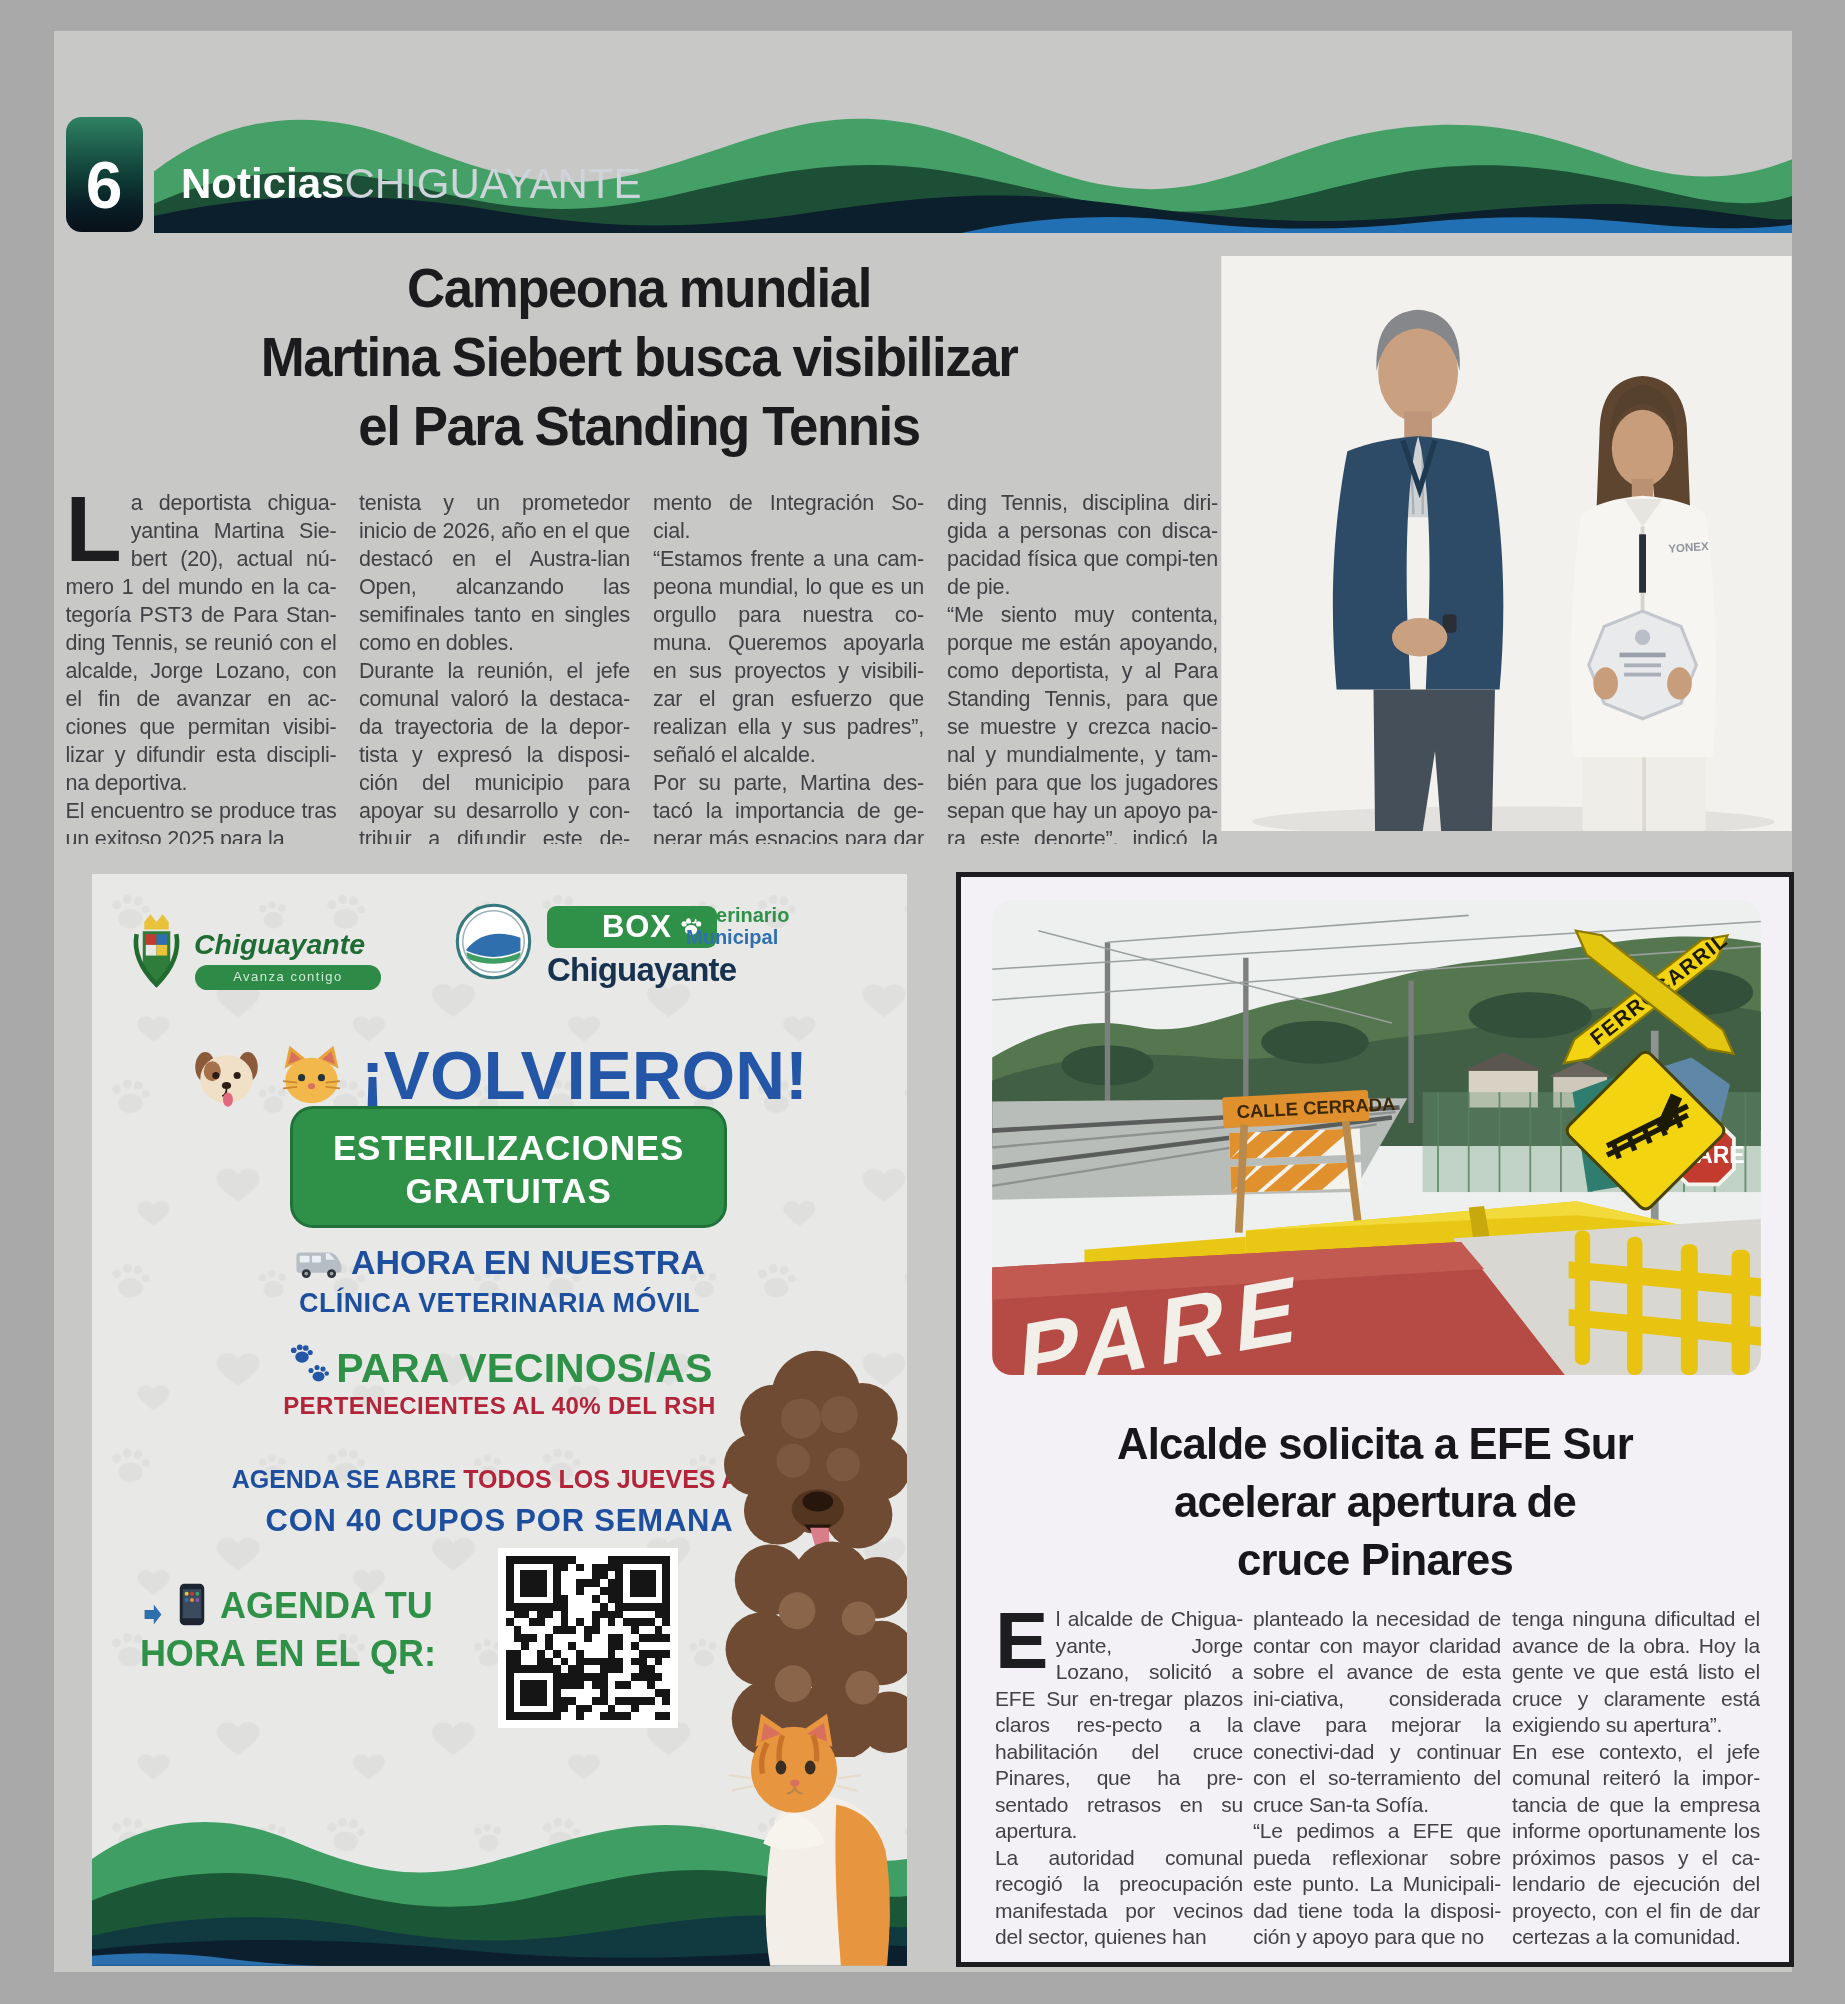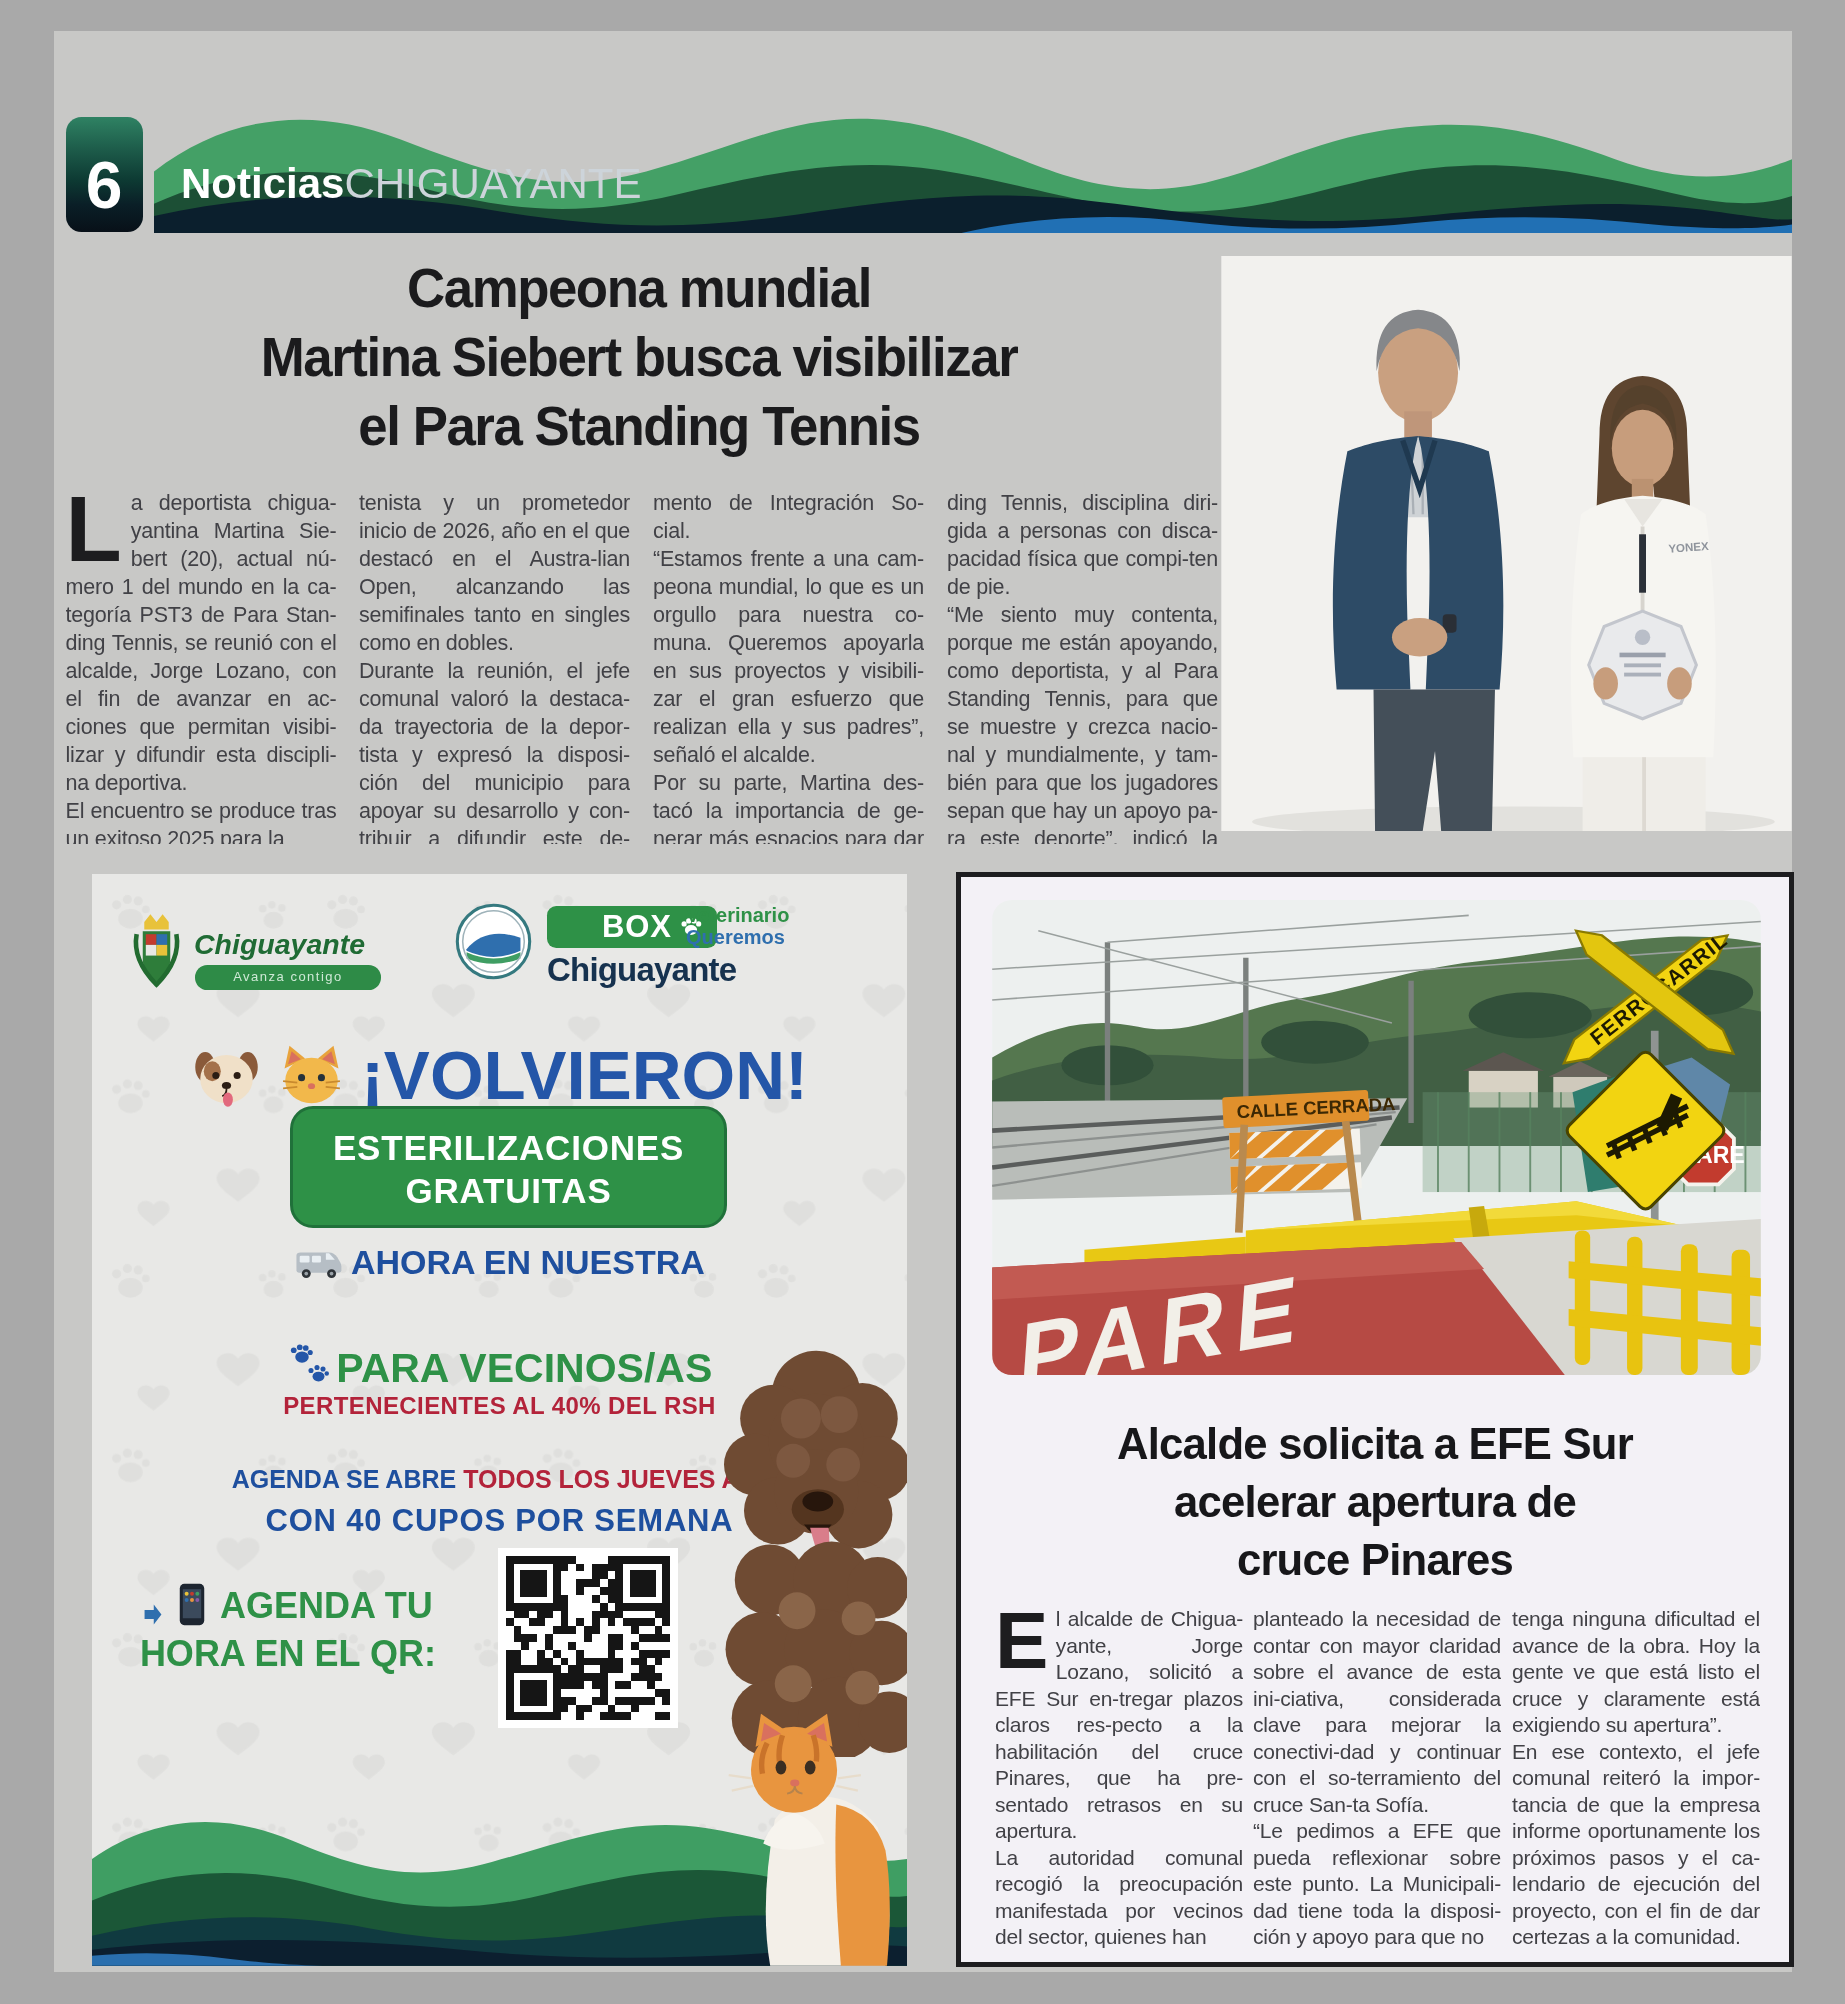--- a/index.html
+++ b/index.html
@@ -241,21 +241,21 @@
             <ellipse cx="17" cy="21" rx="8" ry="6.5"></ellipse>
             <circle cx="8" cy="13" r="3.4"></circle>
             <circle cx="14" cy="9" r="3.4"></circle>
             <circle cx="21" cy="9" r="3.4"></circle>
             <circle cx="27" cy="13" r="3.4"></circle>
           </g>
         </svg>
     </div>
     <div class="boxwords">
       <div class="w1">Veterinario</div>
-      <div class="w2">Queremos</div>
+      <div class="w2">Municipal</div>
     </div>
     <div class="boxcity">Chiguayante</div>
 
     <div class="ad-title-row">
       <svg width="71" height="71" viewBox="0 0 100 100">
         <ellipse cx="20" cy="38" rx="14" ry="21" fill="#8a5a3a"></ellipse>
           <ellipse cx="80" cy="38" rx="14" ry="21" fill="#8a5a3a"></ellipse>
         <ellipse cx="50" cy="55" rx="37" ry="34" fill="#f0e0c8"></ellipse>
         <ellipse cx="30" cy="44" rx="12" ry="14" fill="#a4714a"></ellipse>
         <circle cx="35" cy="50" r="5" fill="#2b1d14"></circle>
@@ -288,20 +288,21 @@
         <path d="M6,22 q0,-8 10,-8 h70 q12,0 20,12 l8,14 q2,4 2,8 v10 q0,6 -6,6 h-98 q-6,0 -6,-6 z" fill="#b6bec5"></path>
         <rect x="14" y="22" width="24" height="17" rx="3" fill="#e9eff3"></rect>
         <rect x="44" y="22" width="22" height="17" rx="3" fill="#e9eff3"></rect>
         <path d="M86,16 l14,16 h-22 v-16 z" fill="#e9eff3"></path>
         <circle cx="30" cy="66" r="11" fill="#2e3338"></circle>
           <circle cx="92" cy="66" r="11" fill="#2e3338"></circle>
         <circle cx="30" cy="66" r="4.5" fill="#9aa2a8"></circle>
           <circle cx="92" cy="66" r="4.5" fill="#9aa2a8"></circle>
       </svg><span>AHORA EN NUESTRA</span>
     </div>
+    <div class="now2">CLÍNICA VETERINARIA MÓVIL</div>
 
     <div class="for1">
       <svg width="45" height="45" viewBox="0 0 60 60">
         <g fill="#2456a8">
             <ellipse cx="20" cy="20" rx="9" ry="7.5"></ellipse>
             <circle cx="9" cy="11" r="3.8"></circle>
             <circle cx="17" cy="7" r="3.8"></circle>
             <circle cx="25" cy="8" r="3.8"></circle>
             <circle cx="31" cy="14" r="3.4"></circle>
         <ellipse cx="42" cy="46" rx="8" ry="6.5"></ellipse>

